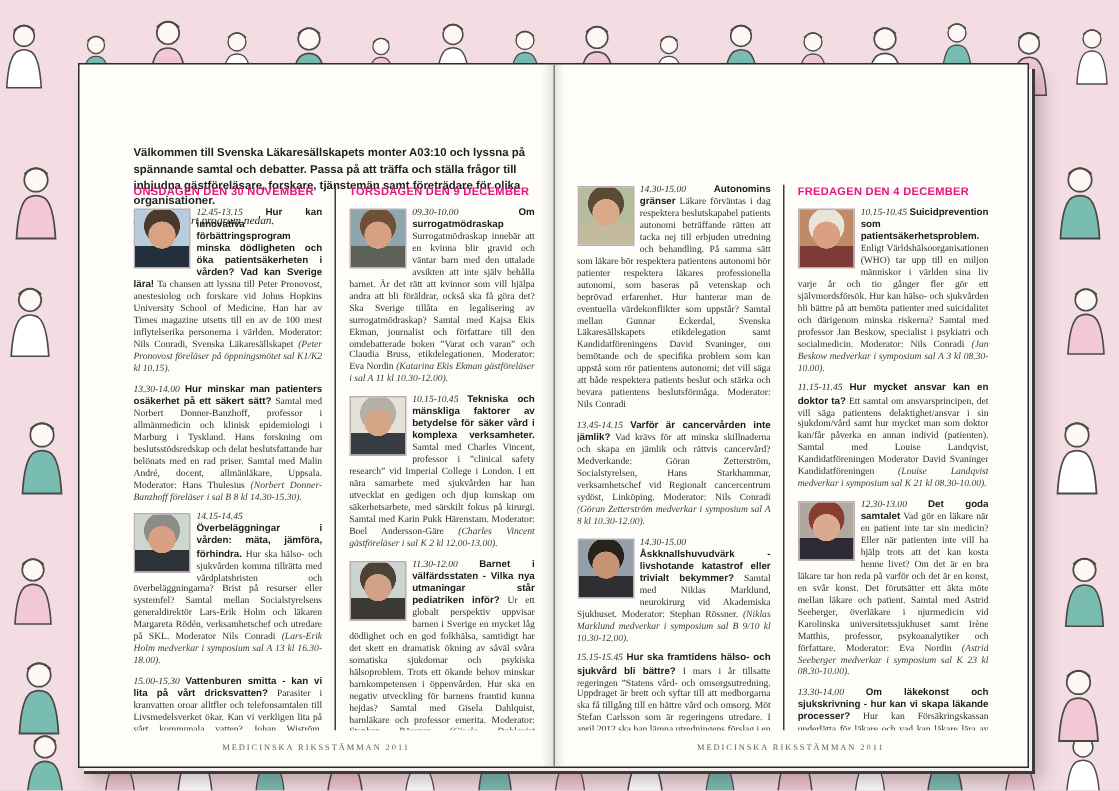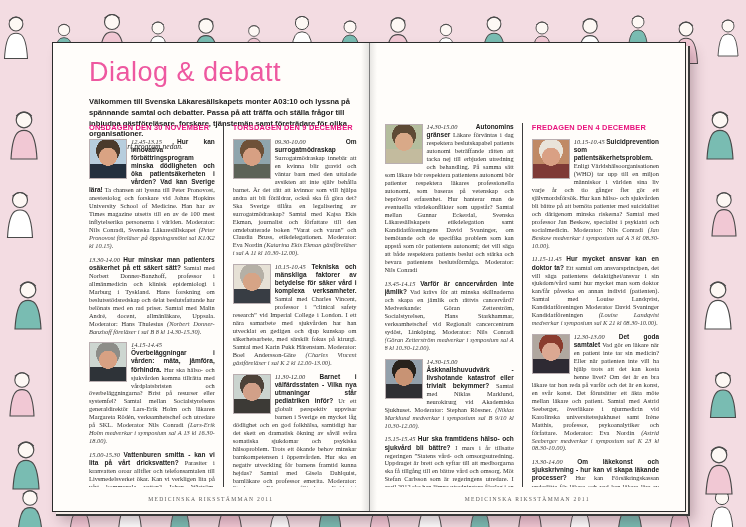--- a/index.html
+++ b/index.html
@@ -96,21 +96,20 @@
     <use href="#fig" transform="translate(720,120) scale(1.3)" color="#79bcb2"></use>
     <use href="#fig" transform="translate(724,200) scale(1.2)" color="#f1c8d4"></use>
     <use href="#fig" transform="translate(718,290) scale(1.3)" color="#ffffff"></use>
     <use href="#fig" transform="translate(723,380) scale(1.25)" color="#79bcb2"></use>
     <use href="#fig" transform="translate(719,455) scale(1.3)" color="#f1c8d4"></use>
   </svg>
 
   <div class="spread">
 
     <div class="page left">
-      <div class="ptitle">Dialog &amp; debatt</div>
       <div class="intro">
         <span>Välkommen till Svenska Läkaresällskapets monter A03:10 och lyssna på spännande samtal och debatter. Passa på att träffa och ställa frågor till inbjudna gästföreläsare, forskare, tjänstemän samt företrädare för olika organisationer.</span>
         <span class="intro-note">Se preliminärt program nedan.</span>
       </div>
 
       <div class="cols">
 
         <div class="col">
           <h3 class="colhead">ONSDAGEN DEN 30 NOVEMBER</h3>
 

